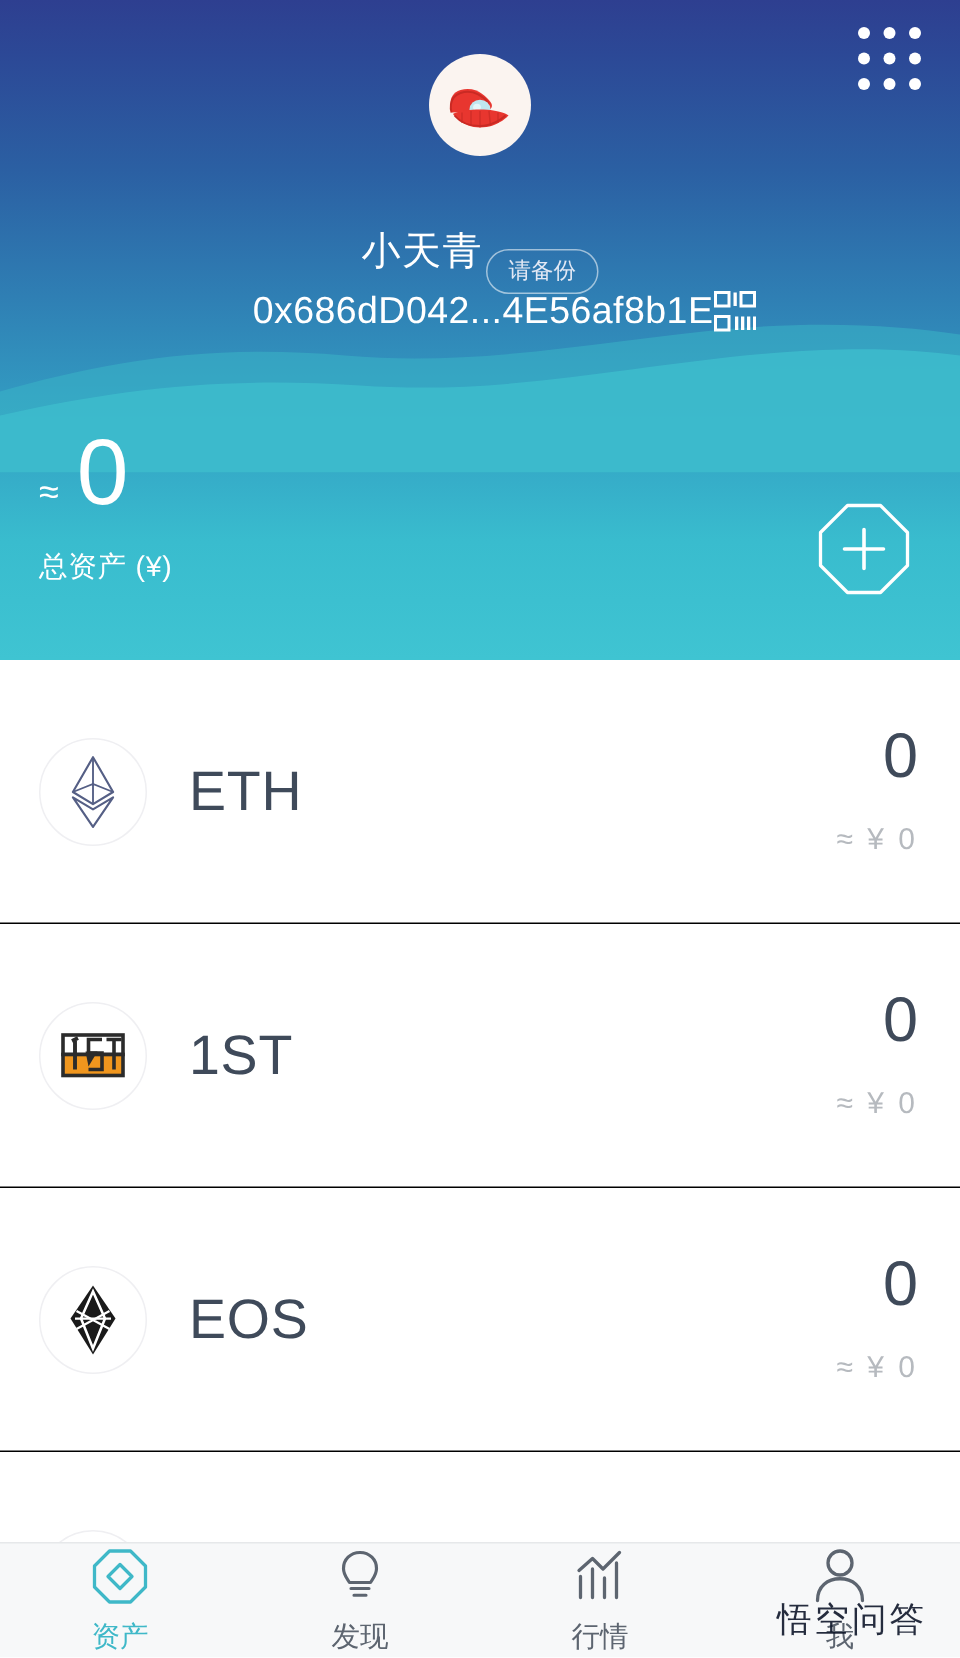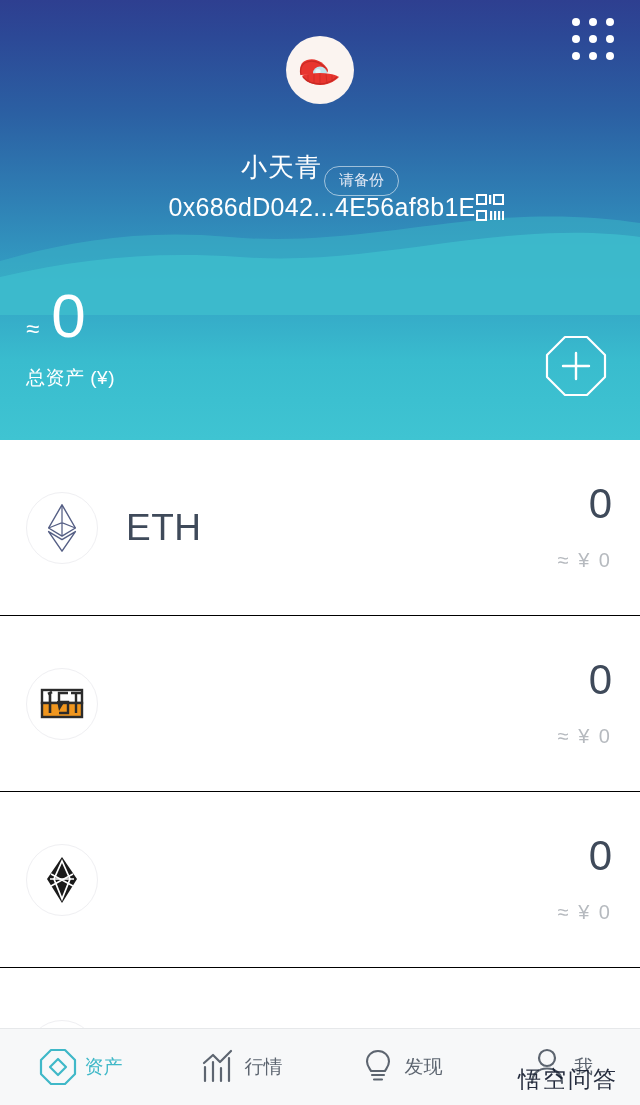--- a/index.html
+++ b/index.html
@@ -105,21 +105,21 @@
   .coin-amount { font-size:42px; color:#3f4a5a; font-weight:300; line-height:1; }
   .coin-fiat { font-size:20px; color:#b6babf; margin-top:24px; letter-spacing:2px; }
 
   
   #bottom-nav {
     position:absolute; left:0; bottom:0; width:640px; height:77px;
     background:#f7f8f9; border-top:1px solid #e6e8ea;
     display:flex; z-index:10;
   }
   .nav-item {
-    flex:1; display:flex; flex-direction:row;
+    flex:1; display:flex; flex-direction:column;
     align-items:center; justify-content:center; gap:7px;
     position:relative;
   }
   .nav-label { font-size:19px; color:#5d6570; }
   .nav-item.active .nav-label { color:#3fb8c8; }
 
   #watermark {
     position:absolute; right:22px; bottom:10px;
     font-size:23px; color:#0f172a; letter-spacing:2px;
     pointer-events:none; z-index:11; opacity:.9;
@@ -215,35 +215,37 @@
     <div class="coin-badge">
       <svg width="48" height="40" viewBox="0 0 48 40">
         <rect x="4" y="6" width="40" height="13" fill="#ffffff" stroke="#2b2b2b" stroke-width="2.4"></rect>
         <rect x="4" y="19" width="40" height="14" fill="#f0961e" stroke="#2b2b2b" stroke-width="2.4"></rect>
         <path d="M12,10 L12,29 M10,10 L14,8" stroke="#2b2b2b" stroke-width="2.6" fill="none"></path>
         <path d="M30,9 L21,9 L21,18 L30,18 L30,29 L21,29" stroke="#2b2b2b" stroke-width="2.4" fill="none"></path>
         <path d="M33,9 L43,9 M38,9 L38,29" stroke="#2b2b2b" stroke-width="2.4" fill="none"></path>
         <path d="M19,17 L27,17 L21,27 Z" fill="#2b2b2b"></path>
       </svg>
     </div>
+    <span class="coin-symbol">1ST</span>
     <div class="row-values">
       <div class="coin-amount">0</div>
       <div class="coin-fiat">≈ ¥ 0</div>
     </div>
   </div>
 
   <div class="asset-row">
     <div class="coin-badge">
       <svg width="38" height="50" viewBox="0 0 38 50">
         <path d="M19,2 L34,24 L19,48 L4,24 Z" fill="#1a1a1a"></path>
         <path d="M19,6 L11,24 L19,44 L27,24 Z" fill="none" stroke="#ffffff" stroke-width="1.7"></path>
         <path d="M7,24 L31,24" stroke="#ffffff" stroke-width="1.5"></path>
         <path d="M8,19 L30,31 M30,19 L8,31" stroke="#ffffff" stroke-width="1.5"></path>
       </svg>
     </div>
+    <span class="coin-symbol">EOS</span>
     <div class="row-values">
       <div class="coin-amount">0</div>
       <div class="coin-fiat">≈ ¥ 0</div>
     </div>
   </div>
 
   <div class="asset-row">
     <div class="coin-badge"></div>
     <span class="coin-symbol"></span>
     <div class="row-values">
@@ -259,36 +261,36 @@
   <div class="nav-item active">
     <svg width="40" height="40" viewBox="0 0 40 40">
       <polygon points="13,3 27,3 37,13 37,27 27,37 13,37 3,27 3,13" fill="none" stroke="#3fb8c8" stroke-width="2.2" stroke-linejoin="round"></polygon>
       <polygon points="20,12 28,20 20,28 12,20" fill="none" stroke="#3fb8c8" stroke-width="2.2" stroke-linejoin="round"></polygon>
     </svg>
     <span class="nav-label">资产</span>
   </div>
 
   <div class="nav-item">
     <svg width="40" height="40" viewBox="0 0 40 40">
+      <path d="M20,4 C13.5,4 9,8.8 9,14.6 C9,19 11.6,21.5 13,24 L27,24 C28.4,21.5 31,19 31,14.6 C31,8.8 26.5,4 20,4 Z" fill="none" stroke="#5d6570" stroke-width="2.1" stroke-linejoin="round"></path>
+      <path d="M14,28 L26,28 M16,32.5 L24,32.5" stroke="#5d6570" stroke-width="2.1" stroke-linecap="round"></path>
+    </svg>
+    <span class="nav-label">发现</span>
+  </div>
+
+  <div class="nav-item">
+    <svg width="40" height="40" viewBox="0 0 40 40">
       <path d="M6,16 L15,8 L22,15 L33,4" fill="none" stroke="#5d6570" stroke-width="2.2" stroke-linejoin="round" stroke-linecap="round"></path>
       <path d="M7,20 L7,34 M15,15 L15,34 M23,21 L23,34 M31,11 L31,34" stroke="#5d6570" stroke-width="2.2" stroke-linecap="round"></path>
     </svg>
     <span class="nav-label">行情</span>
   </div>
 
   <div class="nav-item">
     <svg width="40" height="40" viewBox="0 0 40 40">
-      <path d="M20,4 C13.5,4 9,8.8 9,14.6 C9,19 11.6,21.5 13,24 L27,24 C28.4,21.5 31,19 31,14.6 C31,8.8 26.5,4 20,4 Z" fill="none" stroke="#5d6570" stroke-width="2.1" stroke-linejoin="round"></path>
-      <path d="M14,28 L26,28 M16,32.5 L24,32.5" stroke="#5d6570" stroke-width="2.1" stroke-linecap="round"></path>
-    </svg>
-    <span class="nav-label">发现</span>
-  </div>
-
-  <div class="nav-item">
-    <svg width="40" height="40" viewBox="0 0 40 40">
       <circle cx="20" cy="11" r="8" fill="none" stroke="#5d6570" stroke-width="2.2"></circle>
       <path d="M5,36 C5,26.5 11.8,21.5 20,21.5 C28.2,21.5 35,26.5 35,36" fill="none" stroke="#5d6570" stroke-width="2.2" stroke-linecap="round"></path>
     </svg>
     <span class="nav-label">我</span>
   </div>
 </div>
 
 <div id="watermark">悟空问答</div>
 
 </body></html>

